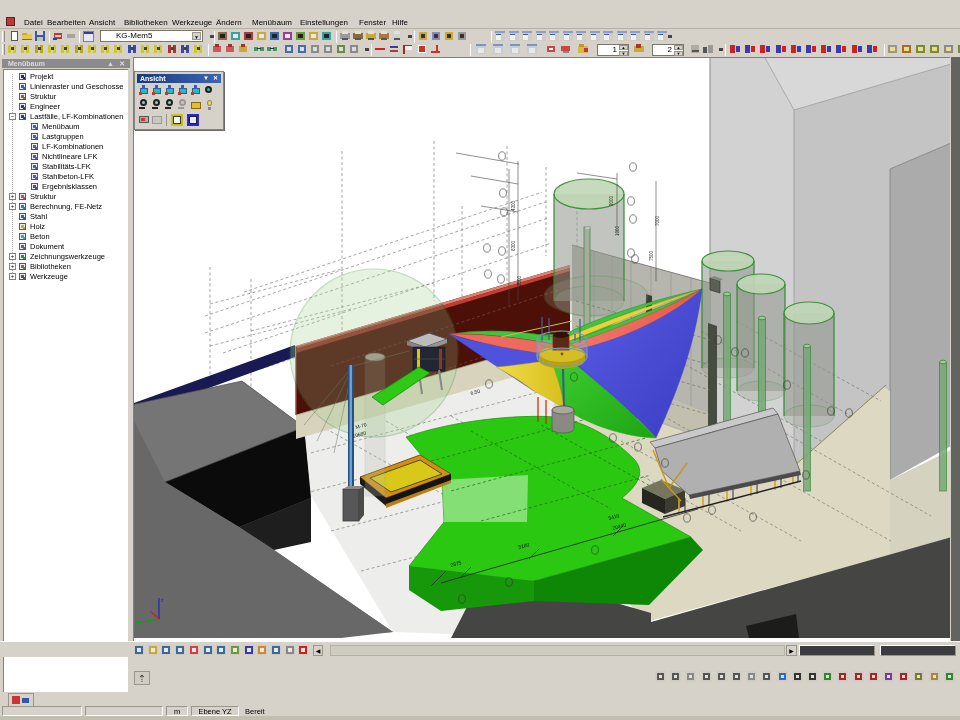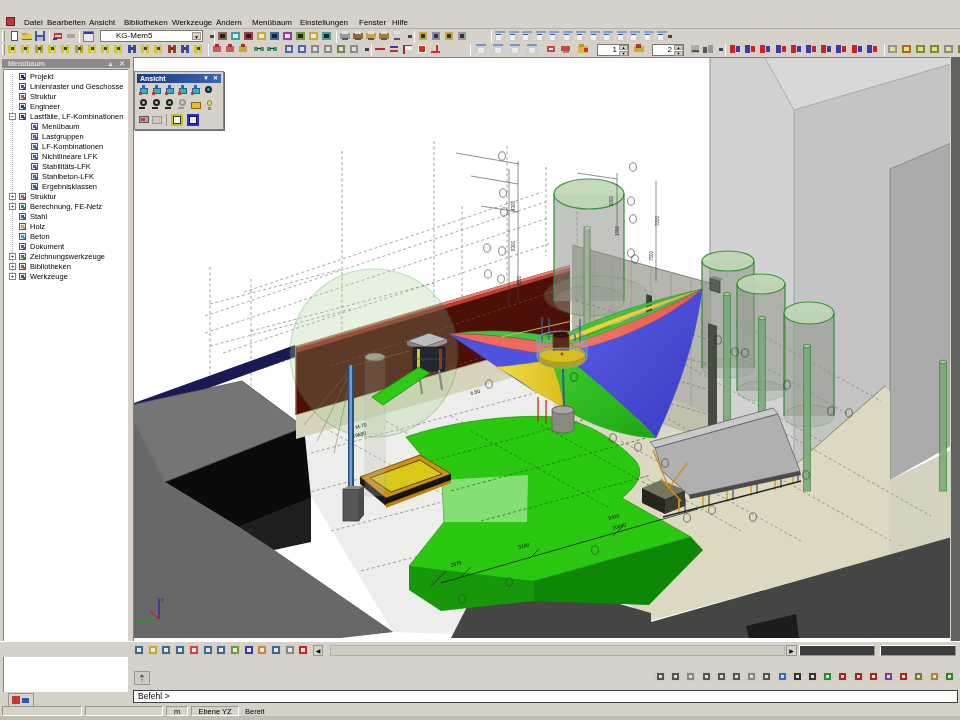--- a/index.html
+++ b/index.html
@@ -1134,21 +1134,20 @@
         <span style="position:absolute;left:0px;top:0px;width:11px;height:11px;background:#d2cec6"></span>
         <span style="position:absolute;left:2px;top:2px;width:7px;height:7px;background:#aa8833"></span>
         <span style="position:absolute;left:4px;top:4px;width:3px;height:3px;background:#e0e0e0"></span>
       </span>
       <span class="ic" style="left:812.8000000000009px;top:3px;width:12px;height:12px">
         <span style="position:absolute;left:0px;top:0px;width:11px;height:11px;background:#d2cec6"></span>
         <span style="position:absolute;left:2px;top:2px;width:7px;height:7px;background:#2a8a2a"></span>
         <span style="position:absolute;left:4px;top:4px;width:3px;height:3px;background:#e0e0e0"></span>
       </span>
     </div>
-  <div class="abs" id="cmdin"><span style="padding-left:4px">Befehl &gt;</span></div>
   <div class="abs" id="status">
     <span class="sc" style="left:2px;width:80px"></span>
     <span class="sc" style="left:85px;width:78px"></span>
     <span class="sc" style="left:166px;width:22px">m</span>
     <span class="sc" style="left:191px;width:48px">Ebene YZ</span>
     <span style="position:absolute;left:245px;top:1px">Bereit</span>
   </div>
   <div class="abs" style="left:0;top:716px;width:960px;height:4px;background:#c2beb2"></div>
   <div class="abs" id="ansicht">
       <div id="ansh"><span style="padding-left:3px">Ansicht</span><span style="position:absolute;right:12px;font-size:6px">▼</span><span style="position:absolute;right:3px;font-size:6px">✕</span></div>

